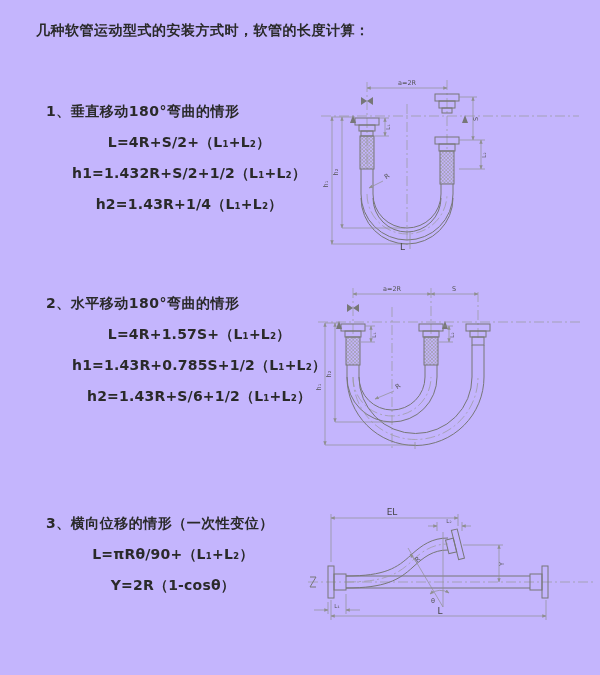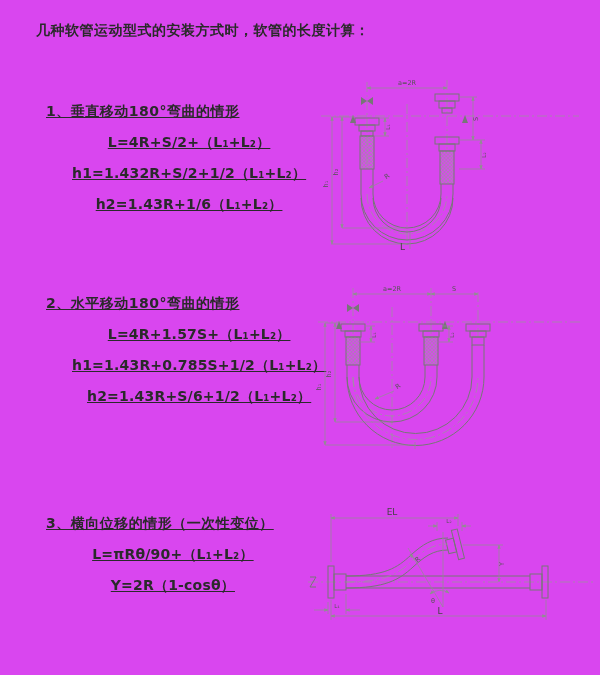--- a/index.html
+++ b/index.html
@@ -1,21 +1,21 @@
 <!DOCTYPE html>
 <html><head>
 <meta charset="utf-8">
 <style>
   html,body{margin:0;padding:0;background:#e8e8e8;}
   .page{
-    position:relative;width:600px;height:675px;margin:0 auto;background:#d946ef;
+    position:relative;width:600px;height:675px;margin:0 auto;background:#c4b5fd;
     font-family:"DejaVu Sans","Liberation Sans",sans-serif;color:#2a2a2a;overflow:hidden;
   }
   .title{position:absolute;left:36px;top:22px;font-size:14px;font-weight:bold;letter-spacing:.5px;}
-  .sec{position:absolute;left:46px;text-decoration:underline;}
+  .sec{position:absolute;left:46px;}
   .heading{font-size:14px;font-weight:bold;height:31px;line-height:22px;letter-spacing:.5px;}
   .formula{font-size:14px;font-weight:600;height:31px;line-height:22px;padding-left:26px;letter-spacing:.2px;text-align:center;}
   .diagram{position:absolute;}
   svg{display:block;}
   svg .line{stroke:#777;stroke-width:1;fill:none;}
   svg .thin{stroke:#8f8f8f;stroke-width:.7;fill:none;}
   svg .dim{stroke:#8f8f8f;stroke-width:.7;fill:none;}
   svg .cl{stroke:#9a9a9a;stroke-width:.7;fill:none;stroke-dasharray:10 3 2 3;}
   svg text{font-family:"DejaVu Sans",sans-serif;fill:#555;}
   svg text.dl{font-size:6.5px;}
@@ -26,21 +26,21 @@
 <body>
 
 <div class="page">
 
   <div class="title">几种软管运动型式的安装方式时，软管的长度计算：</div>
 
   <div class="sec" style="top:100px">
     <div class="heading">1、垂直移动180°弯曲的情形</div>
     <div class="formula">L=4R+S/2+（L₁+L₂）</div>
     <div class="formula">h1=1.432R+S/2+1/2（L₁+L₂）</div>
-    <div class="formula">h2=1.43R+1/6（L₁+L₂）</div>
+    <div class="formula">h2=1.43R+1/4（L₁+L₂）</div>
   </div>
 
   <div class="diagram" style="left:315px;top:74px">
     <svg width="270" height="180" viewBox="0 0 270 180">
       <defs>
         <marker id="d1a" viewBox="0 0 10 10" refX="9" refY="5" markerWidth="6" markerHeight="6" orient="auto-start-reverse">
           <path d="M0,1 L10,5 L0,9 Z" fill="#8f8f8f"></path>
         </marker>
         <pattern id="d1h" width="3.5" height="3.5" patternUnits="userSpaceOnUse">
           <path d="M0,3.5 L3.5,0 M0,0 L3.5,3.5" stroke="#999" stroke-width="0.6"></path>

